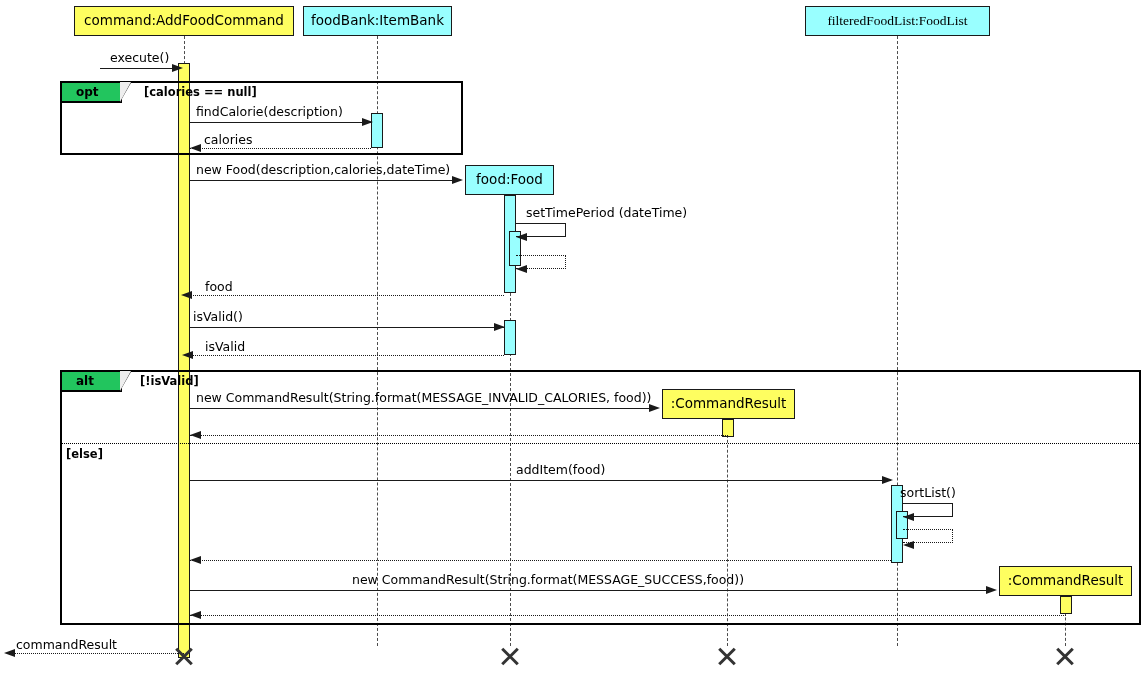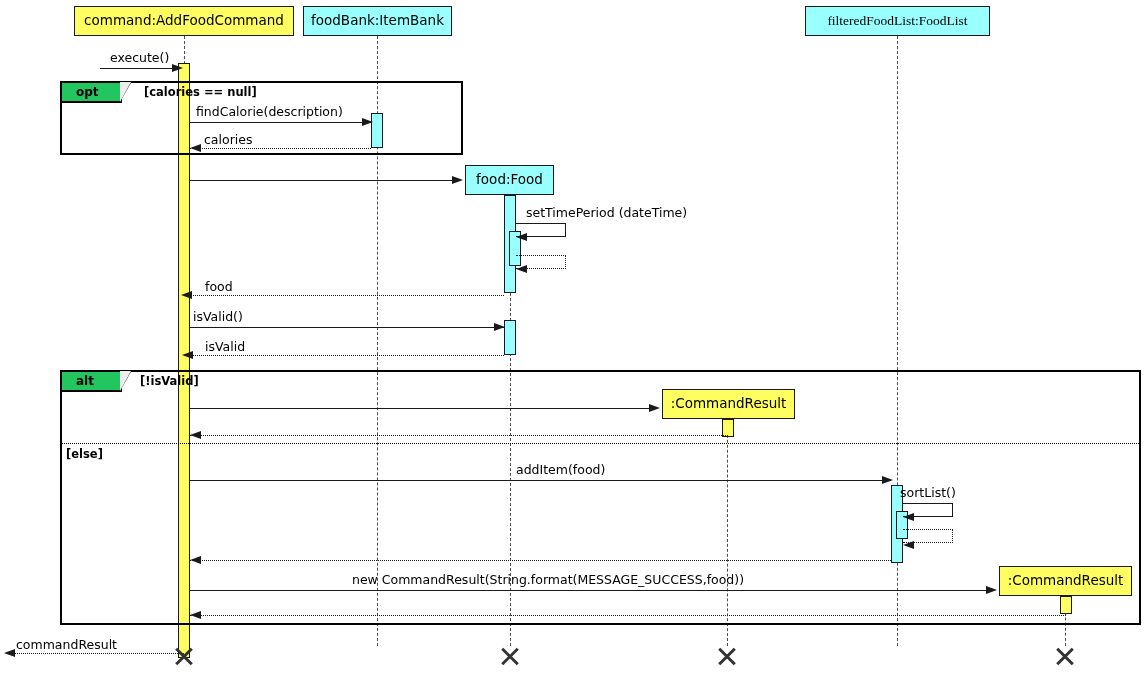--- a/index.html
+++ b/index.html
@@ -145,20 +145,21 @@
   <div class="arrow-r" style="left:172px; top:63.5px;"></div>
 
   <div class="msg-label" style="left:196px; top:106px;">findCalorie(description)</div>
   <div class="msg-line" style="left:190px; top:122px; width:181px;"></div>
   <div class="arrow-r" style="left:362px; top:117.5px;"></div>
 
   <div class="msg-label" style="left:204px; top:134px;">calories</div>
   <div class="msg-line dashed" style="left:190px; top:148px; width:181px;"></div>
   <div class="arrow-l" style="left:190px; top:143.5px;"></div>
 
+  <div class="msg-label" style="left:196px; top:164px;">new Food(description,calories,dateTime)</div>
   <div class="msg-line" style="left:190px; top:180px; width:263px;"></div>
   <div class="arrow-r" style="left:452px; top:175.5px;"></div>
 
   <div class="msg-label" style="left:526px; top:207px;">setTimePeriod (dateTime)</div>
   <div class="selfcall" style="left:516px; top:223px; width:50px; height:14px;"></div>
   <div class="arrow-l" style="left:516px; top:232.5px;"></div>
 
   <div class="selfcall dashed" style="left:516px; top:255px; width:50px; height:14px;"></div>
   <div class="arrow-l" style="left:516px; top:264.5px;"></div>
 
@@ -167,20 +168,21 @@
   <div class="arrow-l" style="left:181px; top:290.5px;"></div>
 
   <div class="msg-label" style="left:193px; top:311px;">isValid()</div>
   <div class="msg-line" style="left:190px; top:327px; width:314px;"></div>
   <div class="arrow-r" style="left:494px; top:322.5px;"></div>
 
   <div class="msg-label" style="left:205px; top:341px;">isValid</div>
   <div class="msg-line dashed" style="left:190px; top:355px; width:314px;"></div>
   <div class="arrow-l" style="left:182px; top:350.5px;"></div>
 
+  <div class="msg-label" style="left:196px; top:392px;">new CommandResult(String.format(MESSAGE_INVALID_CALORIES, food))</div>
   <div class="msg-line" style="left:190px; top:408px; width:460px;"></div>
   <div class="arrow-r" style="left:649px; top:403.5px;"></div>
 
   <div class="msg-line dashed" style="left:190px; top:435px; width:538px;"></div>
   <div class="arrow-l" style="left:190px; top:430.5px;"></div>
 
   <div class="msg-label" style="left:516px; top:464px;">addItem(food)</div>
   <div class="msg-line" style="left:190px; top:480px; width:701px;"></div>
   <div class="arrow-r" style="left:882px; top:475.5px;"></div>
 

